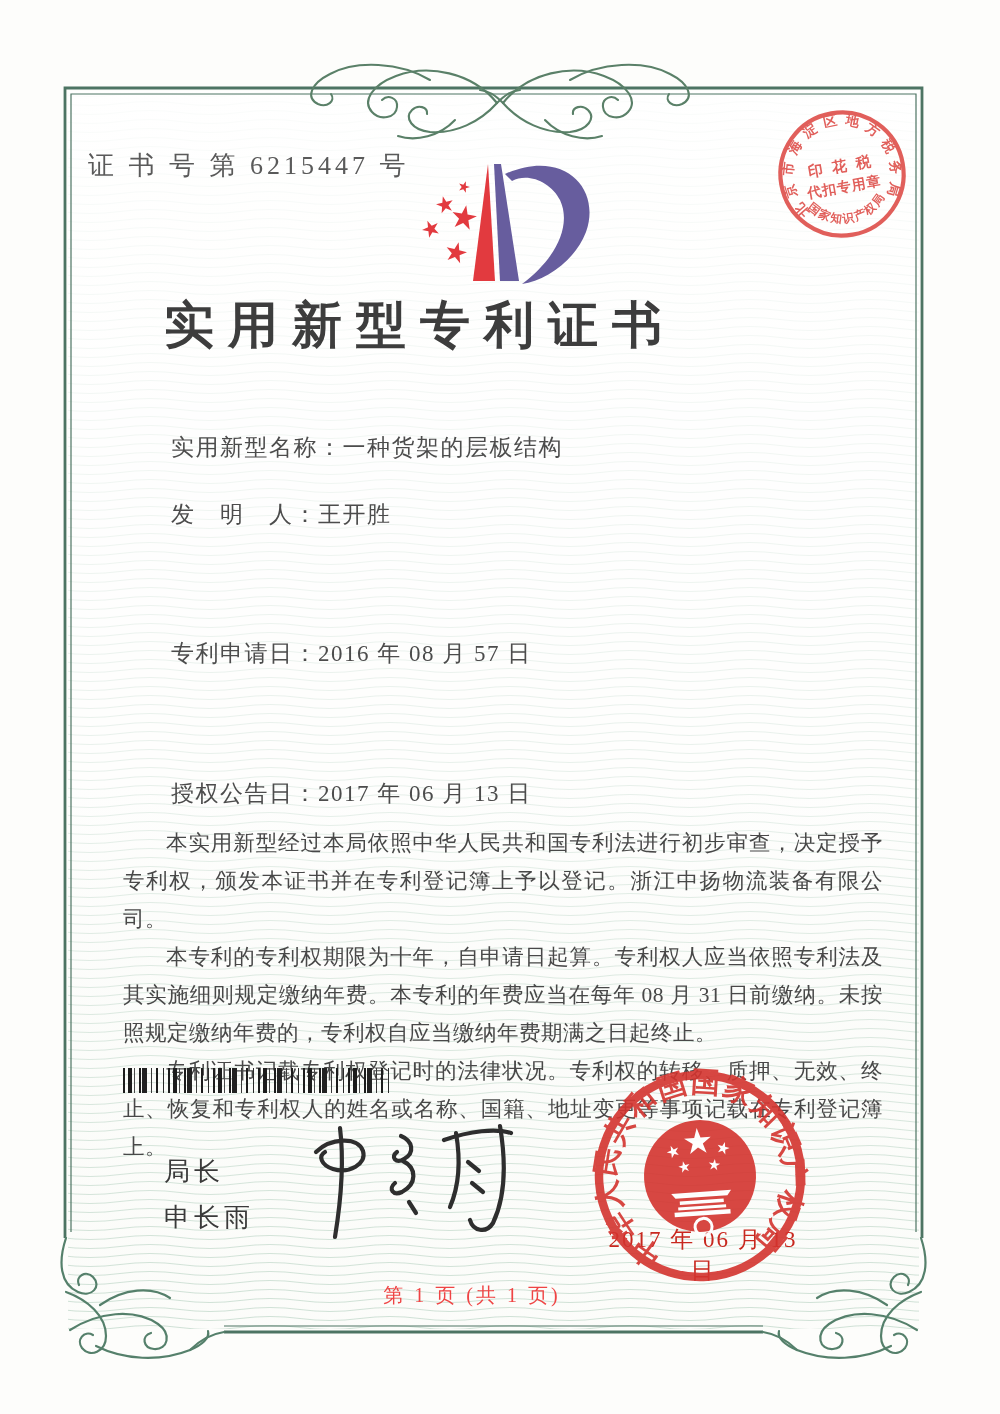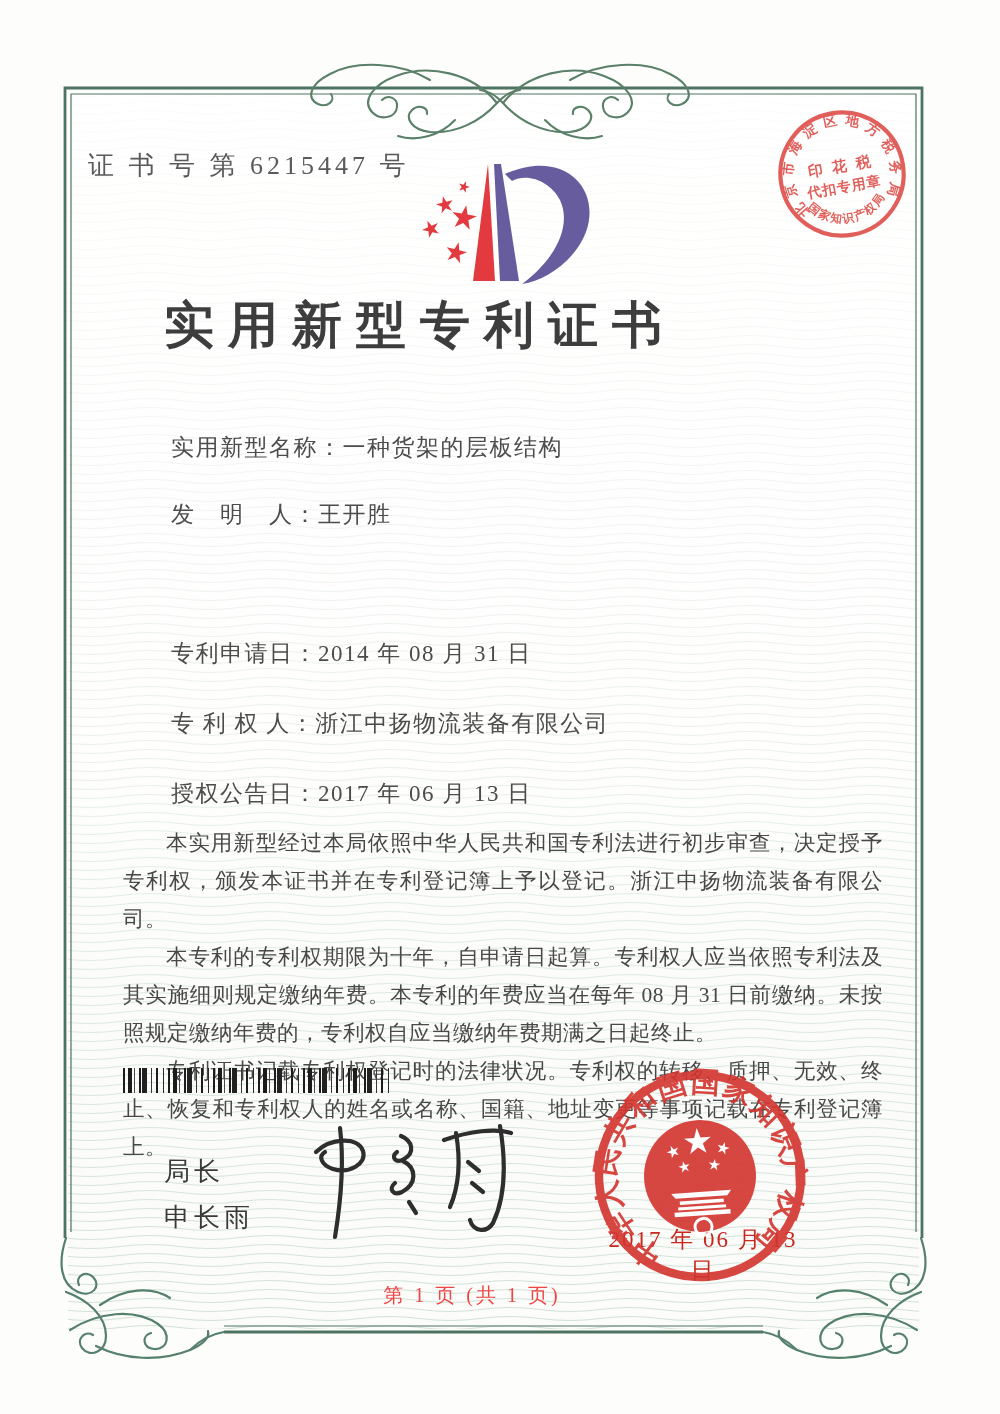--- a/index.html
+++ b/index.html
@@ -153,24 +153,21 @@
 
   <div class="abs title z2">实用新型专利证书</div>
 
   <div class="abs field z2" style="top:432px">
     <span class="lbl">实用新型名称：</span><span>一种货架的层板结构</span>
   </div>
   <div class="abs field z2" style="top:499px">
     <span class="lbl">发　明　人：</span><span>王开胜</span>
   </div>
   <div class="abs field z2" style="top:638px">
-    <span class="lbl">专利申请日：</span><span>2014 年 08 月 31 日</span>
-  </div>
-  <div class="abs field z2" style="top:708px">
-    <span class="lbl">专 利 权 人：</span><span>浙江中扬物流装备有限公司</span>
+    <span class="lbl">专利申请日：</span><span>2016 年 08 月 57 日</span>
   </div>
   <div class="abs field z2" style="top:778px">
     <span class="lbl">授权公告日：</span><span>2017 年 06 月 13 日</span>
   </div>
 
   <div class="abs paras z2">
     <p>本实用新型经过本局依照中华人民共和国专利法进行初步审查，决定授予专利权，颁发本证书并在专利登记簿上予以登记。浙江中扬物流装备有限公司。</p>
     <p>本专利的专利权期限为十年，自申请日起算。专利权人应当依照专利法及其实施细则规定缴纳年费。本专利的年费应当在每年 08 月 31 日前缴纳。未按照规定缴纳年费的，专利权自应当缴纳年费期满之日起终止。</p>
     <p>专利证书记载专利权登记时的法律状况。专利权的转移、质押、无效、终止、恢复和专利权人的姓名或名称、国籍、地址变更等事项记载在专利登记簿上。</p>
   </div>

